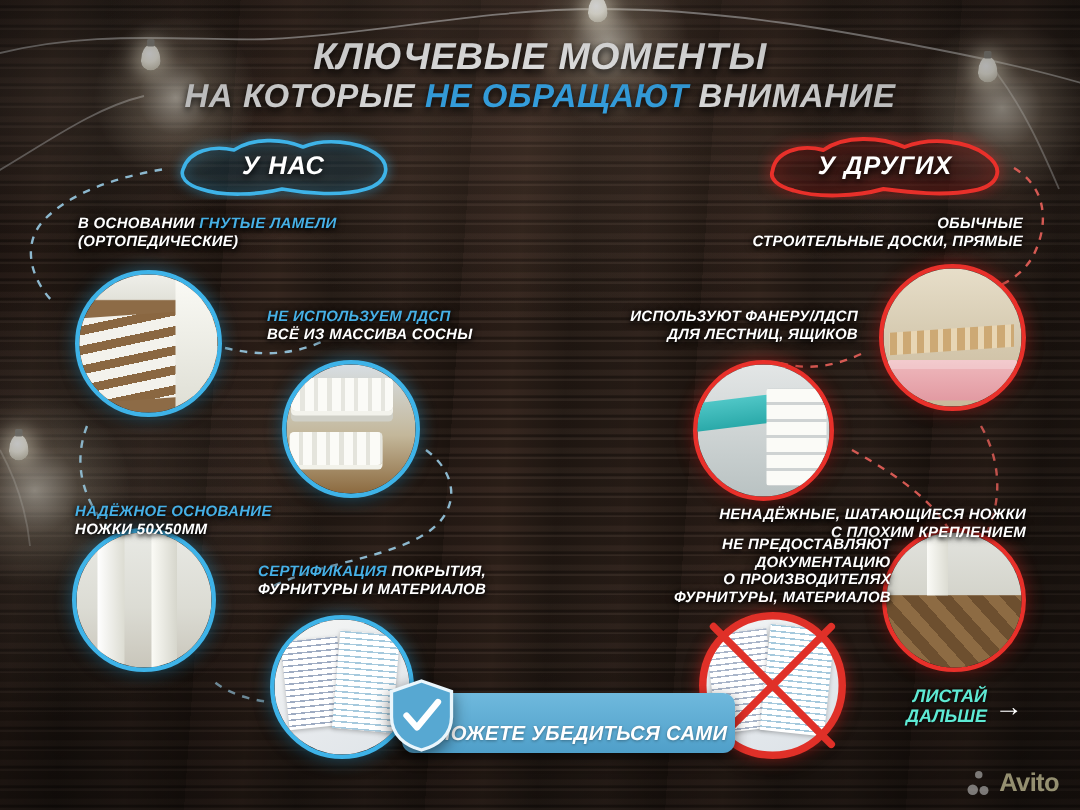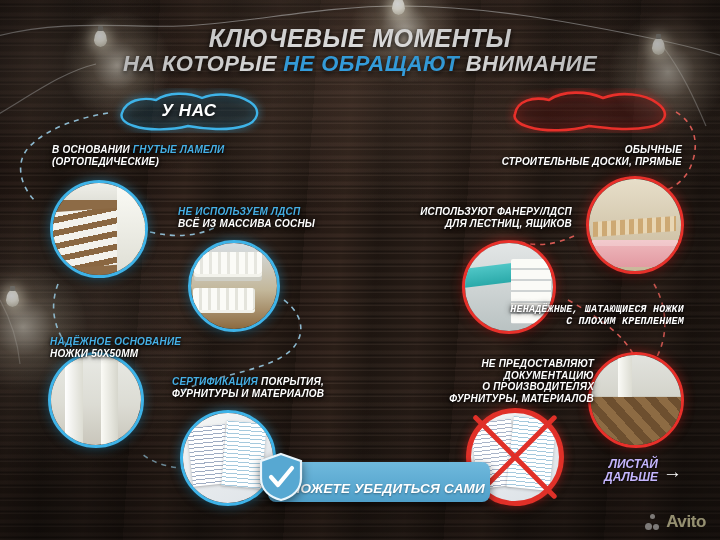--- a/index.html
+++ b/index.html
@@ -277,21 +277,21 @@
     width:46px; height:50px; z-index:9;
     filter:drop-shadow(0 3px 5px rgba(0,0,0,.5));
   }
 
   
   #swipe {
     position:absolute; left:604px; top:458px;
     z-index:8; display:flex; align-items:center; gap:5px;
   }
   #swipe .stxt {
-    color:#c4b5fd; font-weight:bold; font-style:italic;
+    color:#5eead4; font-weight:bold; font-style:italic;
     font-size:12px; line-height:1.12; text-align:right;
     text-transform:uppercase;
     text-shadow:0 1px 3px rgba(0,0,0,.9);
   }
   #swipe .arr { font-size:19px; color:#fff; line-height:1; }
 
   
   #avito {
     position:absolute; right:14px; bottom:8px;
     z-index:8; display:flex; align-items:center; gap:4px;
@@ -357,20 +357,21 @@
     <svg class="blob" viewBox="0 0 154 45" preserveAspectRatio="none">
       <path d="M10,25 C14,12 30,9 44,12 C56,4 76,4 90,10 C104,4 126,6 138,14 C150,22 146,34 132,38 C116,43 92,41 76,38 C60,42 36,43 22,38 C12,35 8,30 10,25 Z" fill="rgba(0,0,0,.22)" stroke="#3eb3e8" stroke-width="2.4" stroke-linejoin="round" style="filter:drop-shadow(0 0 4px rgba(62,179,232,.8));"></path>
     </svg>
     <span class="txt">У НАС</span>
   </div>
 
   <div class="chip" id="chip-them">
     <svg class="blob" viewBox="0 0 170 45" preserveAspectRatio="none">
       <path d="M10,26 C12,13 28,8 44,12 C58,2 82,3 98,10 C116,3 140,6 152,15 C166,25 160,36 144,39 C124,43 100,40 84,38 C66,43 40,44 24,39 C13,36 8,31 10,26 Z" fill="rgba(0,0,0,.22)" stroke="#e8302a" stroke-width="2.6" stroke-linejoin="round" style="filter:drop-shadow(0 0 5px rgba(232,48,42,.8));"></path>
     </svg>
+    <span class="txt">У ДРУГИХ</span>
   </div>
 
   <div class="photo blue" style="left:50px; top:180px; width:98px; height:98px;">
     <div class="scene sc-slats"></div>
   </div>
 
   <div class="photo blue" style="left:188px; top:240px; width:92px; height:92px;">
     <div class="scene sc-bunk"></div>
   </div>
 
@@ -422,21 +423,21 @@
   <div class="cap right" style="left:460px; top:144px; width:222px;">
     <span>ОБЫЧНЫЕ</span><br>
     <span>СТРОИТЕЛЬНЫЕ ДОСКИ, ПРЯМЫЕ</span>
   </div>
 
   <div class="cap center" style="left:372px; top:206px; width:200px;">
     <span>ИСПОЛЬЗУЮТ ФАНЕРУ/ЛДСП</span><br>
     <span>ДЛЯ ЛЕСТНИЦ, ЯЩИКОВ</span>
   </div>
 
-  <div class="cap right" style="left:444px; top:304px; width:240px;font-family:Liberation Mono, monospace;">
+  <div class="cap right" style="left:444px; top:338px; width:240px;">
     <span>НЕНАДЁЖНЫЕ, ШАТАЮЩИЕСЯ НОЖКИ</span><br>
     <span>С ПЛОХИМ КРЕПЛЕНИЕМ</span>
   </div>
 
   <div class="cap right" style="left:394px; top:358px; width:200px;">
     <span>НЕ ПРЕДОСТАВЛЯЮТ</span><br>
     <span>ДОКУМЕНТАЦИЮ</span><br>
     <span>О ПРОИЗВОДИТЕЛЯХ</span><br>
     <span>ФУРНИТУРЫ, МАТЕРИАЛОВ</span>
   </div>

